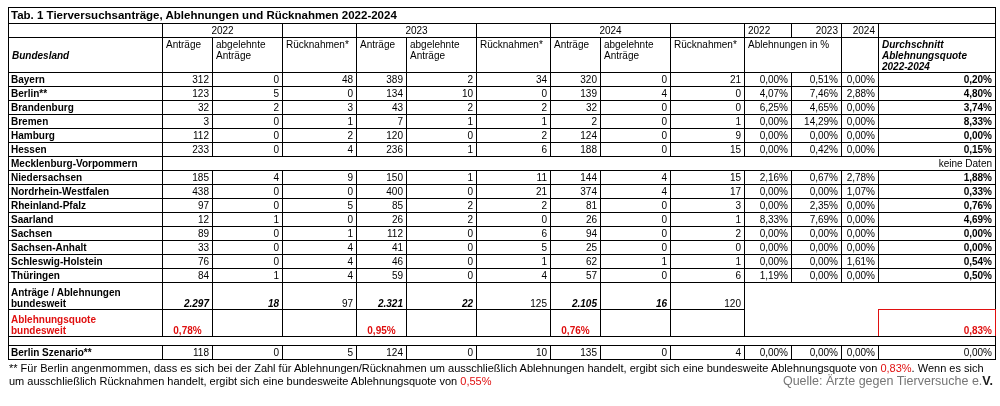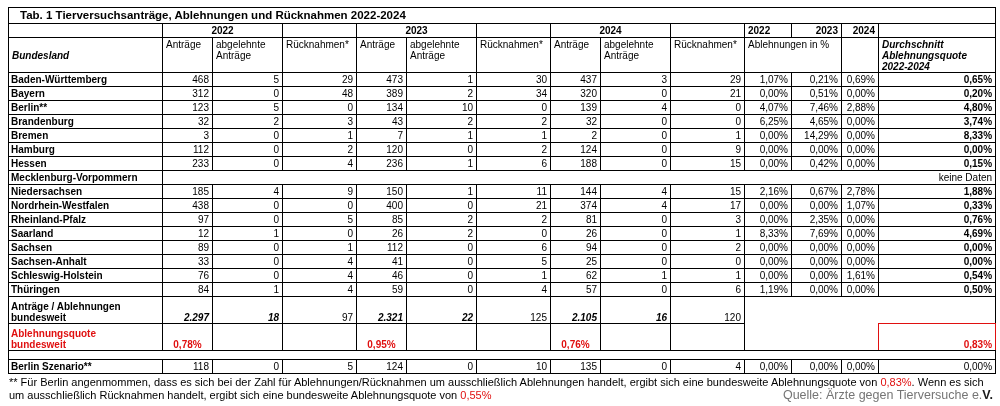--- a/index.html
+++ b/index.html
@@ -1,22 +1,22 @@
 <!DOCTYPE html>
 <html style="--red: #e01010; --grey: #757575;"><head>
 <meta charset="utf-8">
 <style>
   html,body{margin:0;padding:0;background:#fff;width:1000px;height:406px;overflow:hidden;
     font-family:"Liberation Sans", sans-serif;}
   .sheet{padding:7px 5px 0 8px;}
   table{border-collapse:collapse;table-layout:fixed;width:987px;border:1px solid #000;}
   td{border:1px solid #000;font-size:10px;line-height:11px;padding:0 3px;white-space:nowrap;
      overflow:hidden;height:13px;vertical-align:middle;color:#000;}
-  tr.title-row td{font-size:11.5px;font-weight:bold;height:15px;padding-left:11px;}
-  tr.year-row td{font-weight:bold;height:13px;}
+  tr.title-row td{font-size:11.5px;font-weight:bold;height:15px;padding-left:2px;}
+  tr.year-row td{font-weight:normal;height:13px;}
   tr.head-row td{vertical-align:top;white-space:normal;height:33px;padding-top:1px;margin-top:20px;}
   tr.head-row td.vmid{vertical-align:middle;}
   .bold{font-weight:bold;font-style:italic;}
   .name{font-weight:bold;padding-left:2px;}
   .num{text-align:right;}
   .avg{font-weight:bold;text-align:right;}
   .center{text-align:center;}
   .right{text-align:right;}
   .vb{vertical-align:bottom;}
   .red{color:var(--red);}
@@ -81,36 +81,20 @@
         <td>abgelehnte Anträge</td>
         <td>Rücknahmen*</td>
         <td>Anträge</td>
         <td>abgelehnte Anträge</td>
         <td>Rücknahmen*</td>
         <td colspan="2">Ablehnungen in %</td>
         <td></td>
         <td class="bold">Durchschnitt Ablehnungsquote 2022-2024</td>
       </tr>
 
-    <tr class="data-row">
-          <td class="name">Baden-Württemberg</td>
-          <td class="num">468</td>
-          <td class="num">5</td>
-          <td class="num">29</td>
-          <td class="num">473</td>
-          <td class="num">1</td>
-          <td class="num">30</td>
-          <td class="num">437</td>
-          <td class="num">3</td>
-          <td class="num">29</td>
-          <td class="num">1,07%</td>
-          <td class="num">0,21%</td>
-          <td class="num">0,69%</td>
-          <td class="avg">0,65%</td>
-        </tr>
         <tr class="data-row">
           <td class="name">Bayern</td>
           <td class="num">312</td>
           <td class="num">0</td>
           <td class="num">48</td>
           <td class="num">389</td>
           <td class="num">2</td>
           <td class="num">34</td>
           <td class="num">320</td>
           <td class="num">0</td>

